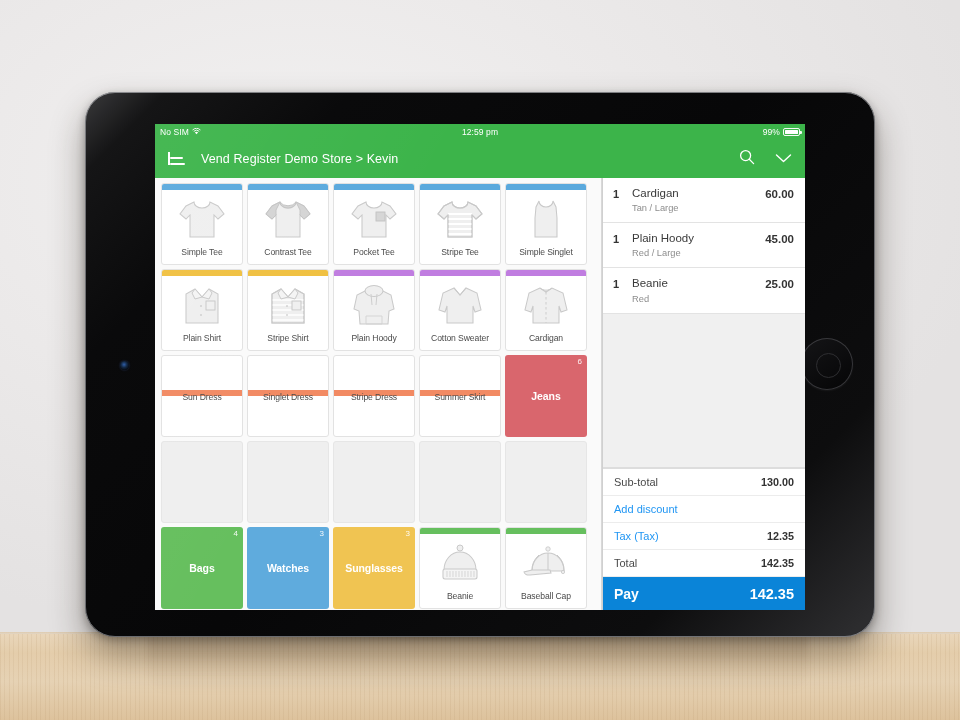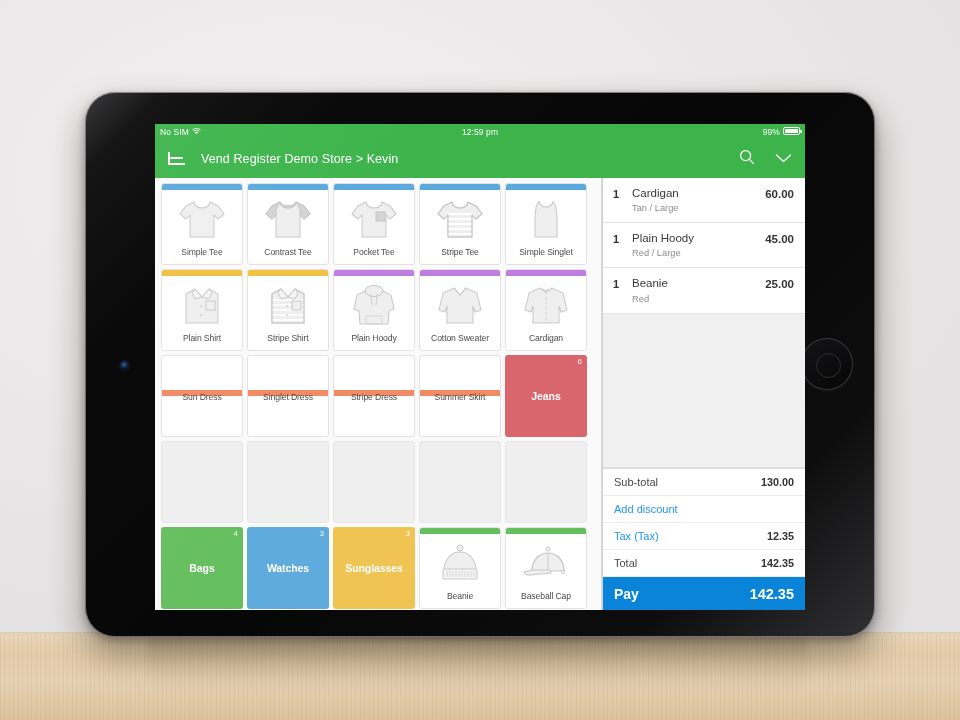--- a/index.html
+++ b/index.html
@@ -84,21 +84,21 @@
   }
 
   
   .statusbar {
     height: 16px; background: #3cb44a; color: #fff;
     display: flex; align-items: center; font-size: 8.5px; letter-spacing: 0.1px;
     padding: 0 5px; position: relative;
   }
   .sb-left { display: flex; align-items: center; gap: 3px; }
   .sb-center { position: absolute; left: 0; right: 0; text-align: center; font-size: 8.5px; font-weight: 500; }
-  .sb-right { margin-left: auto; display: flex; gap: 3px; position: relative; z-index: 2; }
+  .sb-right { margin-left: auto; display: flex; align-items: center; gap: 3px; position: relative; z-index: 2; }
   .wifi-icon { display: inline-block; }
   .batt {
     width: 17px; height: 8px; border: 1px solid rgba(255,255,255,0.95);
     border-radius: 2px; position: relative; padding: 1px;
   }
   .batt::after {
     content: ""; position: absolute; right: -3px; top: 2.2px;
     width: 1.6px; height: 3.2px; background: rgba(255,255,255,0.95); border-radius: 0 1px 1px 0;
   }
   .batt i { display: block; height: 100%; width: 99%; background: #fff; border-radius: 0.5px; }

